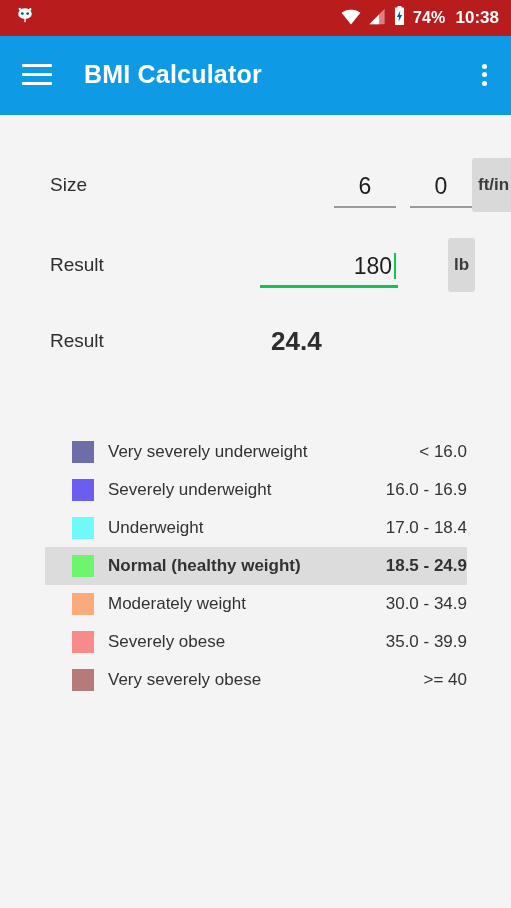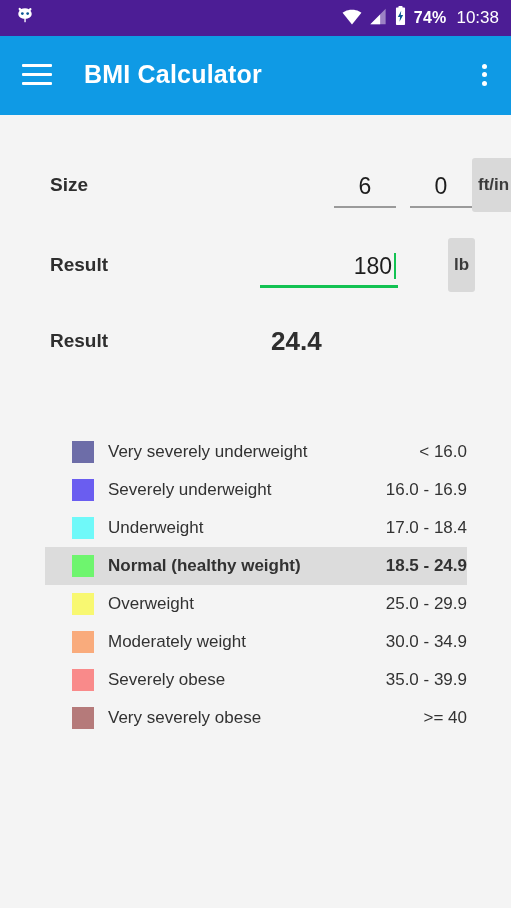--- a/index.html
+++ b/index.html
@@ -11,21 +11,21 @@
     height: 908px;
     background: #f4f4f4;
     font-family: "Liberation Sans", sans-serif;
     overflow: hidden;
     position: relative;
   }
 
   
   #status-bar {
     height: 36px;
-    background: #4c1d95;
+    background: #b91c1c;
     display: flex;
     align-items: center;
     padding: 0 12px 0 14px;
     box-sizing: border-box;
     color: #ffffff;
   }
   #status-bar .left { display: flex; align-items: center; }
   #status-bar .right {
     margin-left: auto;
     display: flex;
@@ -33,21 +33,21 @@
     gap: 7px;
   }
   .sb-text {
     font-size: 16px;
     font-weight: bold;
     color: #ffffff;
     letter-spacing: 0.2px;
   }
   .sb-clock {
     font-size: 17px;
-    font-weight: normal;
+    font-weight: bold;
     color: #ffffff;
     margin-left: 3px;
   }
 
   
   #app-bar {
     height: 79px;
     background: #0f9ae5;
     display: flex;
     align-items: center;
@@ -102,21 +102,21 @@
   }
   .form-row {
     display: flex;
     align-items: center;
     height: 80px;
     padding-left: 50px;
     box-sizing: border-box;
   }
   .row-label {
     font-size: 19px;
-    font-weight: bold;
+    font-weight: normal;
     color: #2e2e2e;
     width: 150px;
     flex: 0 0 150px;
   }
   .fields {
     flex: 0 0 248px;
     display: flex;
     align-items: flex-end;
     height: 46px;
   }
@@ -304,25 +304,20 @@
       <span class="swatch" style="background: rgb(111, 249, 249);"></span>
       <span class="legend-label">Underweight</span>
       <span class="legend-range">17.0 - 18.4</span>
     </div>
     <div class="legend-row active">
       <span class="swatch" style="background: rgb(110, 245, 110);"></span>
       <span class="legend-label">Normal (healthy weight)</span>
       <span class="legend-range">18.5 - 24.9</span>
     </div>
     <div class="legend-row">
-      <span class="swatch" style="background: rgb(248, 248, 113);"></span>
-      <span class="legend-label">Overweight</span>
-      <span class="legend-range">25.0 - 29.9</span>
-    </div>
-    <div class="legend-row">
       <span class="swatch" style="background: rgb(249, 171, 124);"></span>
       <span class="legend-label">Moderately weight</span>
       <span class="legend-range">30.0 - 34.9</span>
     </div>
     <div class="legend-row">
       <span class="swatch" style="background: rgb(249, 138, 138);"></span>
       <span class="legend-label">Severely obese</span>
       <span class="legend-range">35.0 - 39.9</span>
     </div>
     <div class="legend-row">

